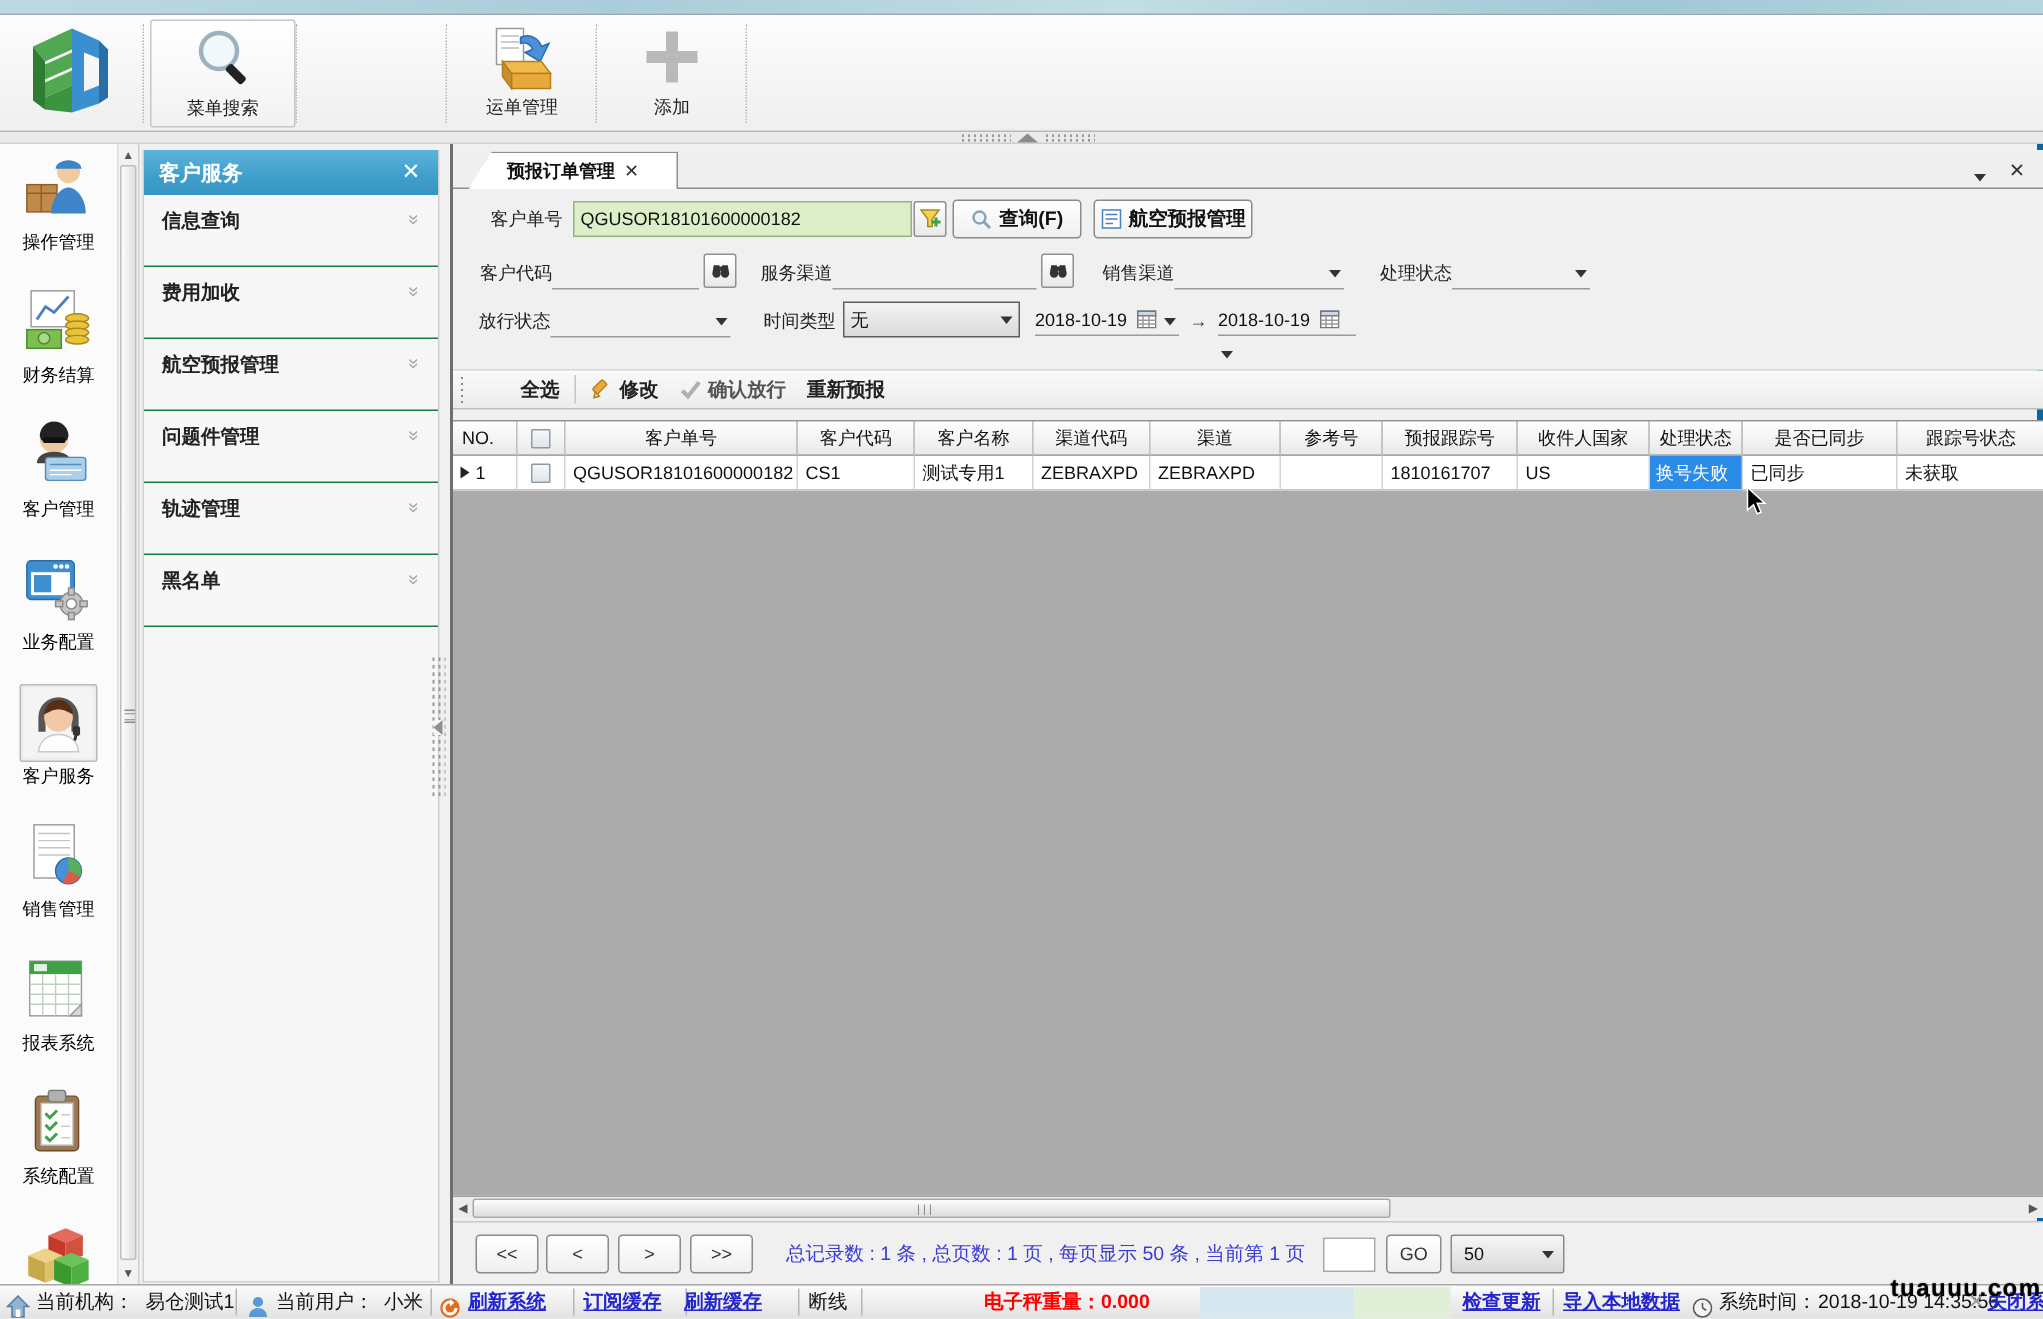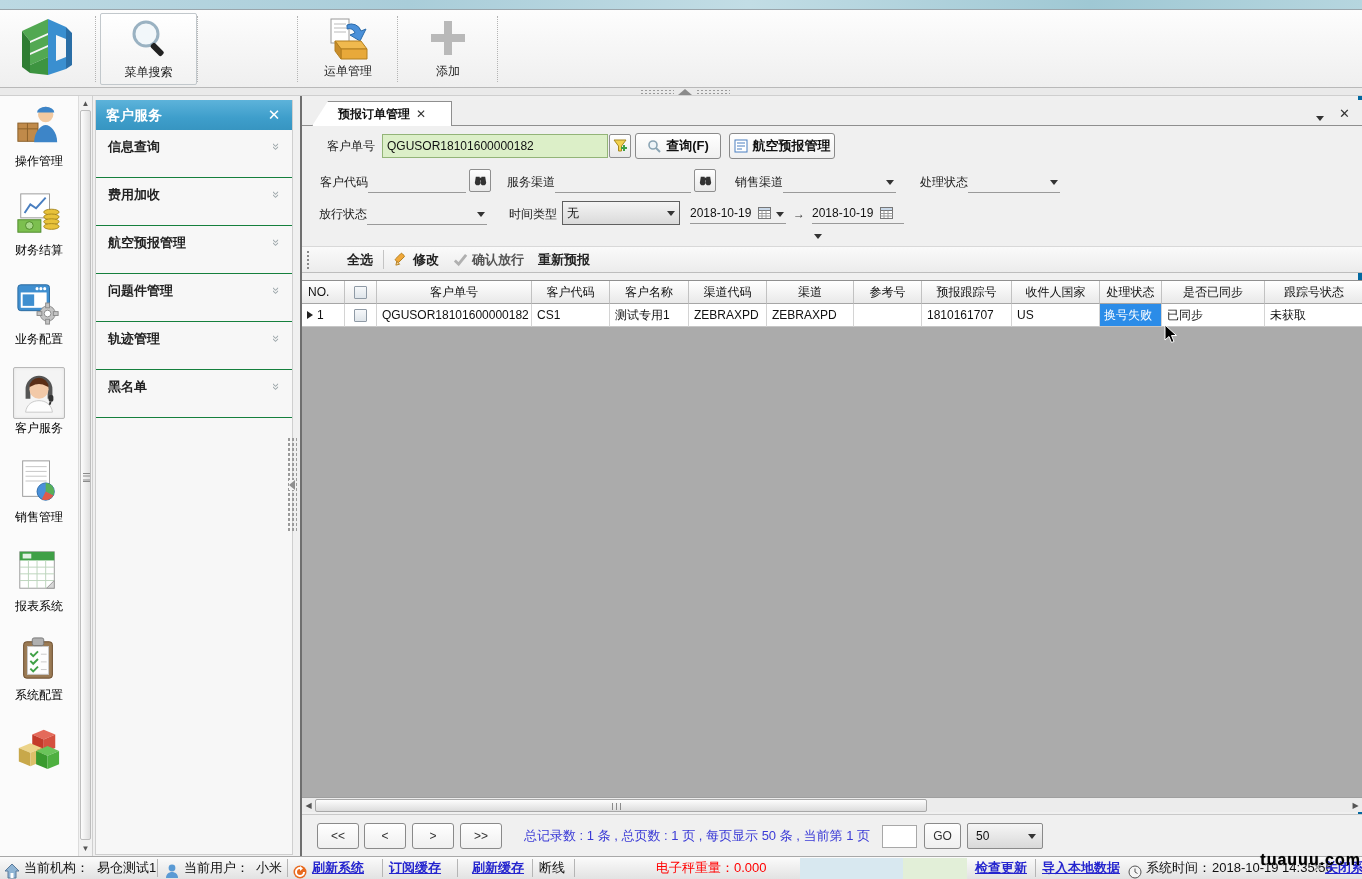--- a/index.html
+++ b/index.html
@@ -80,21 +80,21 @@
   .psummary{position:absolute;left:222px;top:0;height:42px;line-height:42px;color:#3A3AD6;font-size:13px}
   .pinput{position:absolute;left:580px;top:10px;width:35px;height:23px;border:1px solid #a8a8a8;background:#fff}
   .pgo{position:absolute;left:622px;top:8px;width:37px;height:26px}
   .psize{position:absolute;left:665px;top:8px;width:76px;height:26px;background:linear-gradient(#f6f6f6,#d9d9d9);border:1px solid #8a8a8a;border-radius:2px;line-height:24px;padding-left:8px;cursor:pointer}
   .psize .tri-down{position:absolute;right:6px;top:10px}
   
   .statusbar{position:absolute;left:0;top:856px;width:1362px;height:23px;background:linear-gradient(#fbfbfb,#e2e2e2);border-top:1px solid #a8a8a8;font-size:13px}
   .sb{position:absolute;top:0;height:22px;line-height:22px;white-space:nowrap}
   .sb-sep{position:absolute;top:2px;height:18px;width:0;border-left:1px solid #b5b5b5}
   .sb-link{color:#2525CE;font-weight:bold;text-decoration:underline;cursor:pointer}
-  .sb-red{color:#FF0000;font-weight:normal}
+  .sb-red{color:#FF0000;font-weight:bold}
   .sb-box{position:absolute;top:1px;height:21px}
   .watermark{position:absolute;right:1px;top:851px;font-size:16px;font-weight:bold;color:#000;letter-spacing:1px;text-shadow:0 0 1px #555}
   .cursor-ptr{position:absolute;left:1164px;top:324px;width:14px;height:20px;z-index:50}
   svg{display:block}
 </style>
 </head>
 <body>
 
 <div class="top-strip"></div>
 
@@ -189,20 +189,35 @@
             <ellipse cx="38" cy="32" rx="8" ry="3"></ellipse>
             <ellipse cx="38" cy="37" rx="8" ry="3"></ellipse>
         </g>
         <rect x="3" y="30" width="24" height="13" fill="#7cbf4f" stroke="#4e8a2a"></rect>
         <circle cx="15" cy="36" r="4" fill="#a8d88a" stroke="#4e8a2a"></circle>
       </svg>
     </span>
     <span class="slabel">财务结算</span>
   </div>
 
+  <div class="side-item">
+    <span class="sicon">
+      <svg viewBox="0 0 48 48" width="46" height="46">
+        <circle cx="22" cy="13" r="10" fill="#f0c8a0"></circle>
+        <path d="M12 11 a10 10 0 0 1 20 0 l-1 3 l-18 0 Z" fill="#222"></path>
+        <rect x="14" y="12" width="16" height="4" rx="2" fill="#111"></rect>
+        <path d="M10 30 c0-5 5-8 12-8 s12 3 12 8 Z" fill="#444"></path>
+        <rect x="16" y="26" width="28" height="16" rx="2" fill="#a8d0ec" stroke="#5a8ab0"></rect>
+        <line x1="19" y1="31" x2="41" y2="31" stroke="#5a8ab0"></line>
+          <line x1="19" y1="35" x2="41" y2="35" stroke="#fff"></line>
+          <line x1="19" y1="38" x2="34" y2="38" stroke="#fff"></line>
+      </svg>
+    </span>
+    <span class="slabel">客户管理</span>
+  </div>
 
   <div class="side-item">
     <span class="sicon">
       <svg viewBox="0 0 48 48" width="46" height="46">
         <rect x="3" y="5" width="33" height="27" rx="3" fill="#3f8fd0" stroke="#2a6a9f"></rect>
         <circle cx="27" cy="9" r="1.6" fill="#fff"></circle>
           <circle cx="31" cy="9" r="1.6" fill="#fff"></circle>
           <circle cx="23" cy="9" r="1.6" fill="#fff"></circle>
         <rect x="6" y="13" width="27" height="16" fill="#fff"></rect>
         <rect x="8" y="15" width="12" height="12" fill="#3f8fd0"></rect>
@@ -545,21 +560,21 @@
   <span class="sb-sep" style="left:287px"></span>
   <svg class="sb" style="left:293px;top:4px" viewBox="0 0 14 14" width="14" height="14">
     <circle cx="7" cy="7" r="6.5" fill="#e86a1e"></circle>
     <path d="M7 3 a4 4 0 1 0 4 4" stroke="#fff" stroke-width="2" fill="none"></path>
     <path d="M7 1 L10 3.5 L7 6 Z" fill="#fff"></path>
   </svg>
   <span class="sb sb-link" style="left:312px">刷新系统</span>
   <span class="sb-sep" style="left:382px"></span>
   <span class="sb sb-link" style="left:389px">订阅缓存</span>
   <span class="sb-sep" style="left:457px"></span>
-  <span class="sb sb-link" style="left:472px">刷新缓存</span>
+  <span class="sb sb-link" style="left:456px">刷新缓存</span>
   <span class="sb-sep" style="left:532px"></span>
   <span class="sb" style="left:539px">断线</span>
   <span class="sb-sep" style="left:574px"></span>
 
   <span class="sb sb-red" style="left:656px">电子秤重量：0.000</span>
   <span class="sb-box" style="left:800px;width:103px;background:#d8e8f0"></span>
   <span class="sb-box" style="left:903px;width:64px;background:#e2efd8"></span>
 
   <span class="sb sb-link" style="left:975px">检查更新</span>
   <span class="sb-sep" style="left:1035px"></span>

